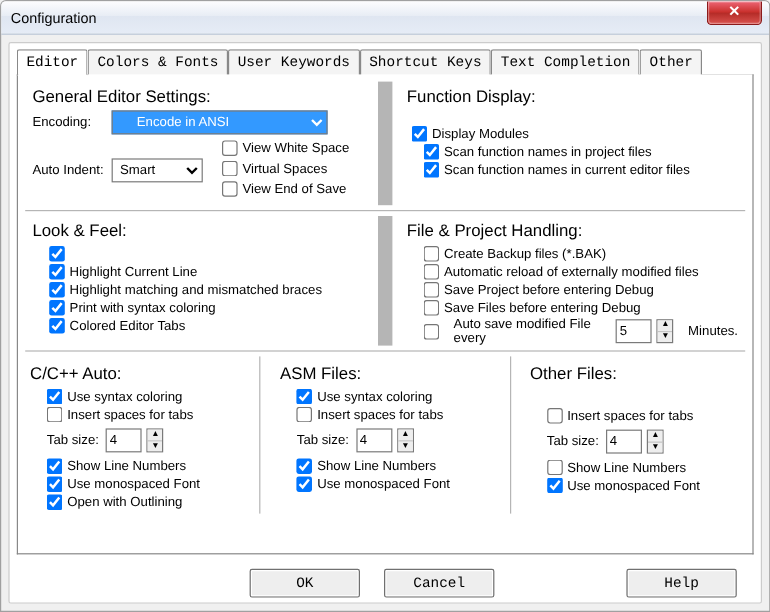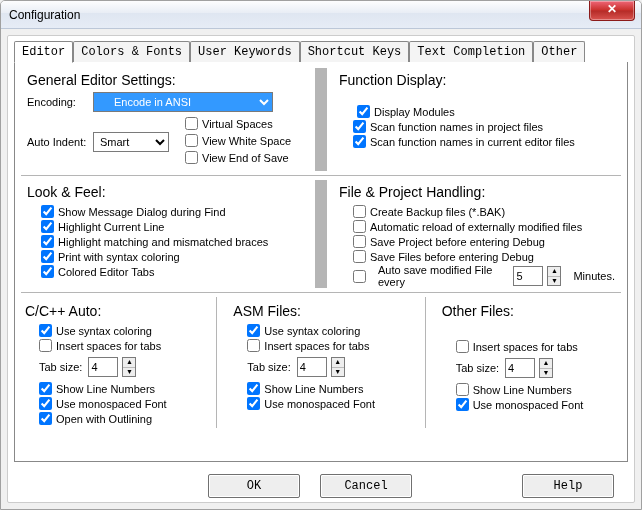--- a/index.html
+++ b/index.html
@@ -192,38 +192,38 @@
             </select>
           </div>
           <div class="formrow">
             <span class="lab">Auto Indent:</span>
             <select style="width:76px;">
               <option>Smart</option>
             </select>
             <div style="display:flex;flex-direction:column;margin-left:10px;gap:2px;margin-top:-2px;">
               <label class="chk">
                   <input type="checkbox" style="">
-                  <span>Virtual Spaces</span>
+                  <span>View White Space</span>
                 </label>
               <label class="chk">
                   <input type="checkbox" style="">
-                  <span>View White Space</span>
+                  <span>Virtual Spaces</span>
                 </label>
               <label class="chk">
                   <input type="checkbox" style="">
                   <span>View End of Save</span>
                 </label>
             </div>
           </div>
         </div>
         <div class="vsep"></div>
         <div style="flex:1;">
           <div class="heading">Function Display:</div>
           <div style="height:12px;"></div>
-          <label class="chk" style="margin-left:18px;">
+          <label class="chk" style="margin-left:4px;">
               <input type="checkbox" checked="" style="">
               <span>Display Modules</span>
             </label>
           <label class="chk" style="margin-left:14px;">
               <input type="checkbox" checked="" style="">
               <span>Scan function names in project files</span>
             </label>
           <label class="chk" style="margin-left:14px;">
               <input type="checkbox" checked="" style="">
               <span>Scan function names in current editor files</span>
@@ -231,21 +231,20 @@
         </div>
       </div>
 
       <div style="height:1px;background:#b5b5b5;margin:4px 0;"></div>
 
       <div class="section-mid">
         <div style="flex:1;">
           <div class="heading">Look &amp; Feel:</div>
           <label class="chk" style="margin-left:14px;">
               <input type="checkbox" checked="" style="">
-              <span>Show Message Dialog during Find</span>
             </label>
           <label class="chk" style="margin-left:14px;">
               <input type="checkbox" checked="" style="">
               <span>Highlight Current Line</span>
             </label>
           <label class="chk" style="margin-left:14px;">
               <input type="checkbox" checked="" style="">
               <span>Highlight matching and mismatched braces</span>
             </label>
           <label class="chk" style="margin-left:14px;">

